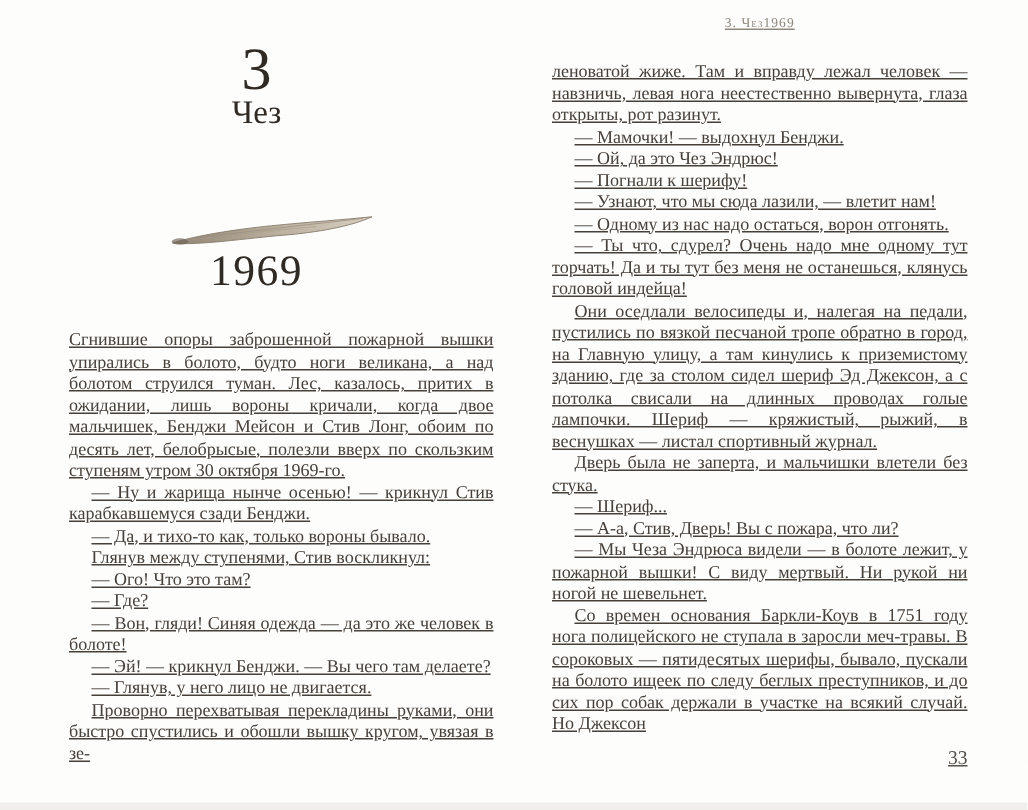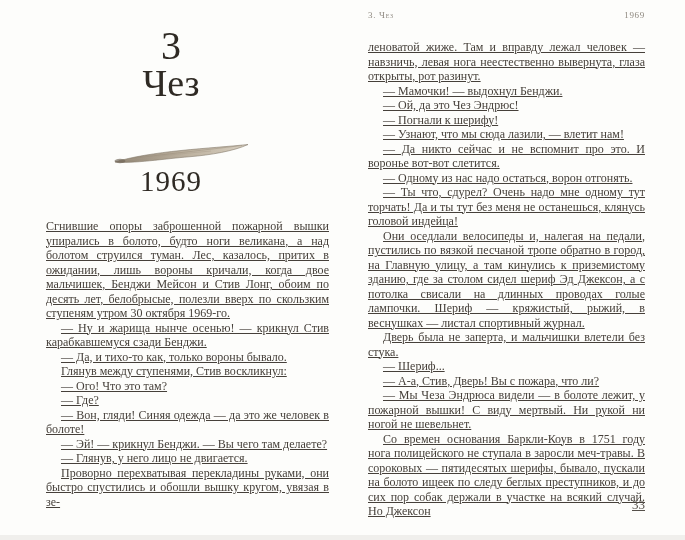--- a/index.html
+++ b/index.html
@@ -14,21 +14,21 @@
   .page-left{left:0;}
   .page-right{left:342px;}
 
   .chapter-number{
     position:absolute;top:24px;left:0;width:342px;
     text-align:center;font-size:40px;line-height:1.1;
     color:#2f2a24;
   }
   .chapter-title{
     position:absolute;top:63px;left:0;width:342px;
-    text-align:center;font-size:38px;line-height:1.1;
+    text-align:center;font-size:22px;line-height:1.1;
     color:#2f2a24;
   }
   .feather-wrap{
     position:absolute;top:139px;left:111px;width:142px;height:30px;
   }
   .year-heading{
     position:absolute;top:164px;left:0;width:342px;
     text-align:center;font-size:29px;line-height:1.2;
     color:#2f2a24;letter-spacing:1px;
   }
@@ -39,23 +39,24 @@
     text-decoration:underline;
   }
   .body-left{top:219px;left:46px;width:283px;}
   .body-right{top:40px;left:26px;width:277px;}
   .para{margin:0;text-align:justify;}
   .para.indent{text-indent:15px;}
   .para.flush{text-indent:0;}
 
   .running-head{
     position:absolute;top:10px;left:26px;width:277px;
-    display:flex;justify-content:space-between;
+    display:flex;justify-content:center;
     font-size:9px;color:#8d877e;letter-spacing:0.7px;
     font-variant:small-caps;
+    text-decoration:underline;
   }
   .page-number{
     position:absolute;top:497px;
     font-size:13px;color:#55504a;
   }
   .pn-left{left:46px;margin-top:43px;}
   .pn-right{right:39px;text-align:right;text-decoration:underline;}
 
   .scan-edge-bottom{
     position:absolute;left:0;right:0;bottom:0;height:5px;
@@ -110,21 +111,20 @@
       <span>3. Чез</span>
       <span>1969</span>
     </div>
 
     <div class="body-block body-right">
         <p class="para flush">леноватой жиже. Там и вправду лежал человек — навзничь, левая нога неестественно вывернута, глаза открыты, рот разинут.</p>
         <p class="para indent">— Мамочки! — выдохнул Бенджи.</p>
         <p class="para indent">— Ой, да это Чез Эндрюс!</p>
         <p class="para indent">— Погнали к шерифу!</p>
         <p class="para indent">— Узнают, что мы сюда лазили, — влетит нам!</p>
-        <p class="para indent">— Да никто сейчас и не вспомнит про это. И воронье вот-вот слетится.</p>
         <p class="para indent">— Одному из нас надо остаться, ворон отгонять.</p>
         <p class="para indent">— Ты что, сдурел? Очень надо мне одному тут торчать! Да и ты тут без меня не останешься, клянусь головой индейца!</p>
         <p class="para indent">Они оседлали велосипеды и, налегая на педали, пустились по вязкой песчаной тропе обратно в город, на Главную улицу, а там кинулись к приземистому зданию, где за столом сидел шериф Эд Джексон, а с потолка свисали на длинных проводах голые лампочки. Шериф — кряжистый, рыжий, в веснушках — листал спортивный журнал.</p>
         <p class="para indent">Дверь была не заперта, и мальчишки влетели без стука.</p>
         <p class="para indent">— Шериф...</p>
         <p class="para indent">— А-а, Стив, Дверь! Вы с пожара, что ли?</p>
         <p class="para indent">— Мы Чеза Эндрюса видели — в болоте лежит, у пожарной вышки! С виду мертвый. Ни рукой ни ногой не шевельнет.</p>
         <p class="para indent">Со времен основания Баркли-Коув в 1751 году нога полицейского не ступала в заросли меч-травы. В сороковых — пятидесятых шерифы, бывало, пускали на болото ищеек по следу беглых преступников, и до сих пор собак держали в участке на всякий случай. Но Джексон</p>
       </div>
 

